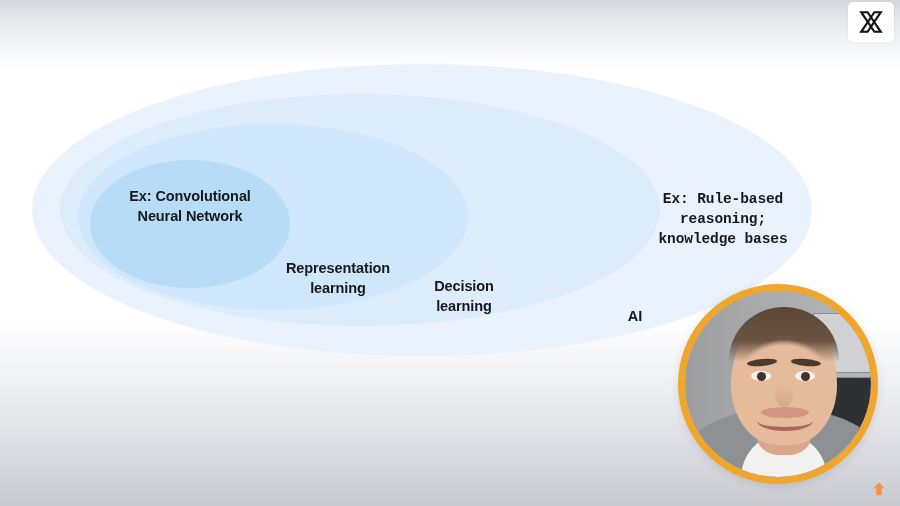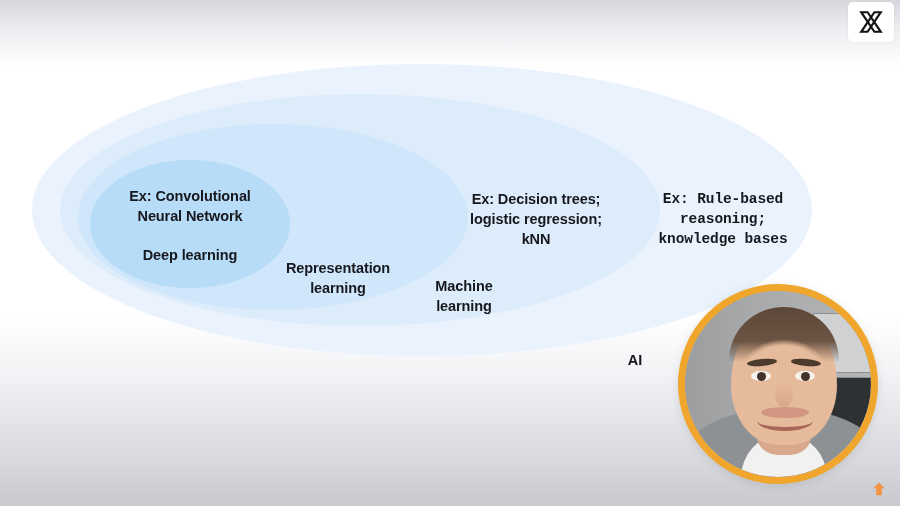--- a/index.html
+++ b/index.html
@@ -78,21 +78,21 @@
     white-space: pre-line;
     letter-spacing: -0.1px;
   }
   .lbl-ex-cnn      { left: 107px; top: 186px; width: 166px; }
   .lbl-deep        { left: 107px; top: 245px; width: 166px; }
   .lbl-ex-shallow  { left: 288px; top: 189px; width: 158px; }
   .lbl-rep         { left: 268px; top: 258px; width: 140px; }
   .lbl-ex-dt       { left: 450px; top: 189px; width: 172px; }
   .lbl-ml          { left: 404px; top: 276px; width: 120px; }
   .lbl-ex-rule     { left: 640px; top: 189px; width: 166px; font-family: Liberation Mono, monospace; }
-  .lbl-ai          { left: 605px; top: 306px; width: 60px; margin-top: 44px; }
+  .lbl-ai          { left: 605px; top: 306px; width: 60px; }
 
   
   .logo-badge {
     position: absolute;
     right: 6px; top: 2px;
     width: 46px; height: 40px;
     background: #ffffff;
     border-radius: 5px;
     display: flex;
     align-items: center;
@@ -249,29 +249,25 @@
   <div class="bg-bottom-shade"></div>
 
   <div class="venn-wrap">
     <div class="ellipse e-ai"></div>
     <div class="ellipse e-ml"></div>
     <div class="ellipse e-rep"></div>
     <div class="ellipse e-dl"></div>
 
     <div class="lbl lbl-ex-cnn">Ex: Convolutional
 Neural Network</div>
-    <div class="lbl lbl-deep">Deep learning</div>
 
     <div class="lbl lbl-rep">Representation
 learning</div>
 
-    <div class="lbl lbl-ex-dt">Ex: Decision trees;
-logistic regression;
-kNN</div>
-    <div class="lbl lbl-ml">Machine
+    <div class="lbl lbl-ml">Decision
 learning</div>
 
     <div class="lbl lbl-ex-rule">Ex: Rule-based
 reasoning;
 knowledge bases</div>
     <div class="lbl lbl-ai">AI</div>
   </div>
 
   <div class="logo-badge">
     <span>

